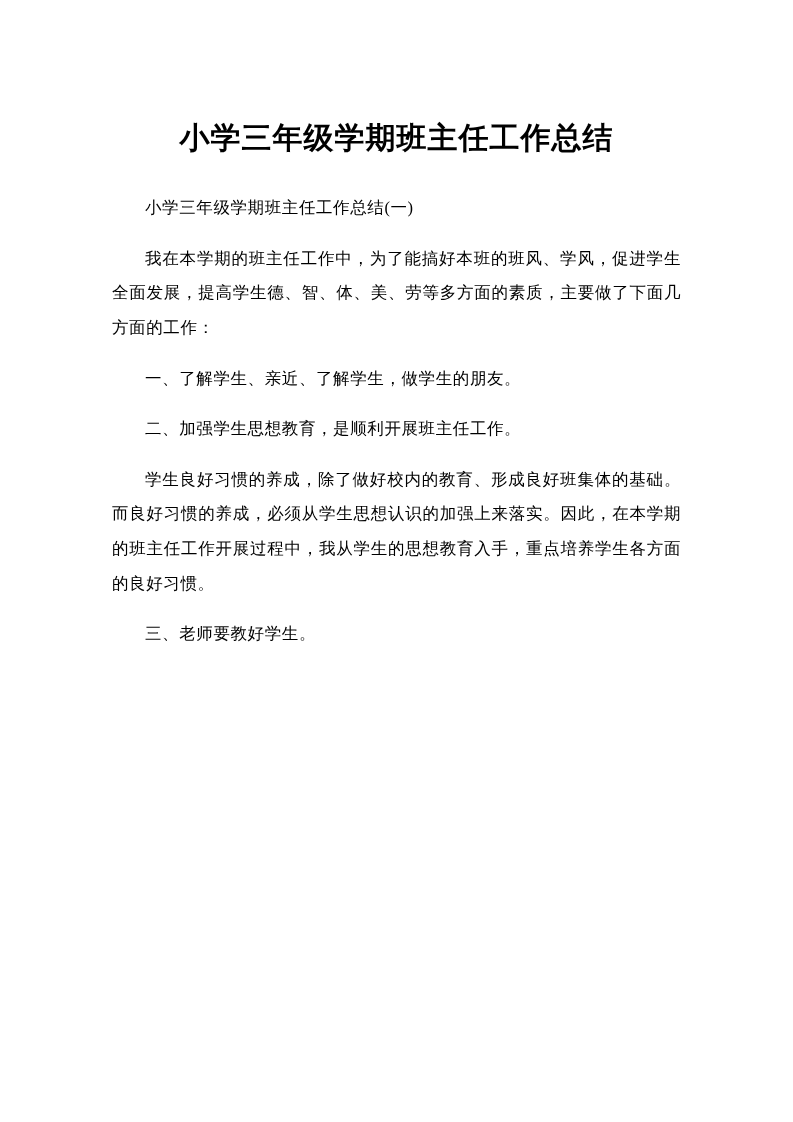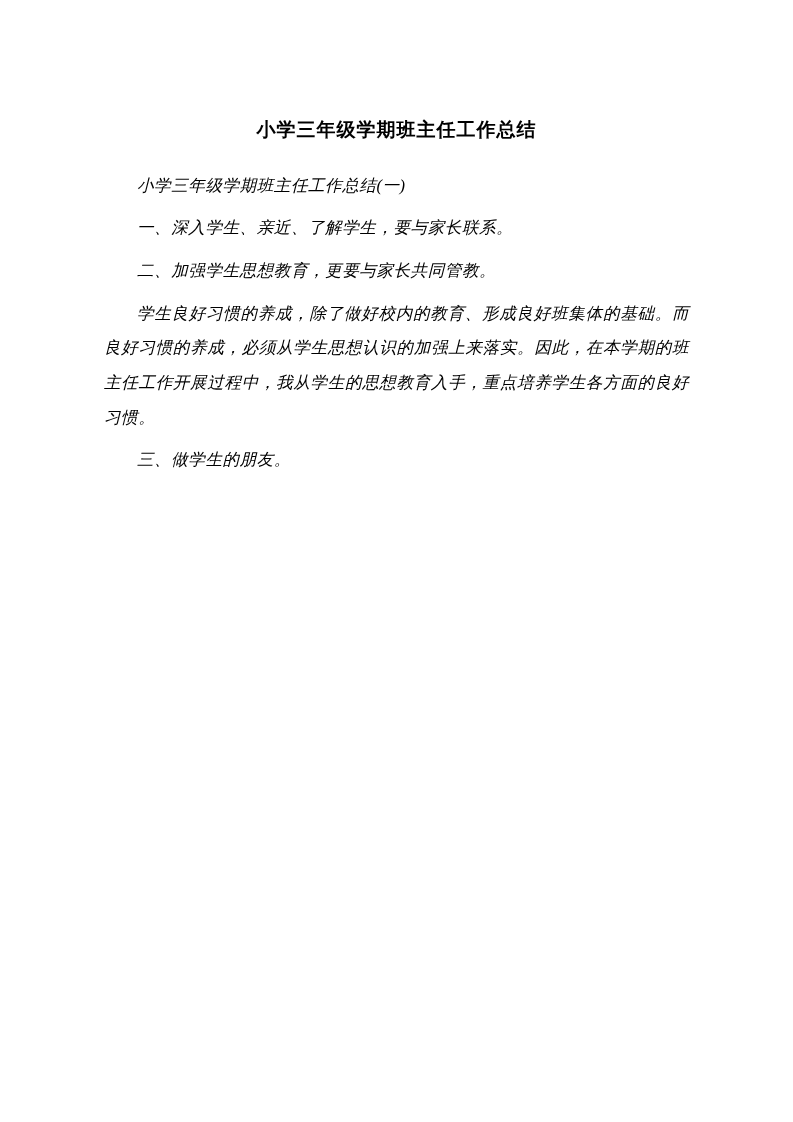--- a/index.html
+++ b/index.html
@@ -16,45 +16,45 @@
   }
   .page {
     position: relative;
     width: 793px;
     height: 1122px;
     box-sizing: border-box;
     padding: 118px 96px 60px 96px;
   }
   .doc-title {
     font-family: "Liberation Sans", "DejaVu Sans", sans-serif;
-    font-size: 19px;
+    font-size: 30px;
     font-weight: bold;
     letter-spacing: 1px;
     text-align: center;
-    margin: 0 0 26px 0;
+    margin: 0 0 34px 0;
     line-height: 1.3;
   }
   .body-text {
     font-size: 16.5px;
     line-height: 2.1;
     letter-spacing: 0.6px;
     text-align: justify;
     text-justify: inter-ideograph;
   }
   .para {
-    margin: 8px;
+    margin: 16px;
     text-indent: 2em;
-    font-style: italic;
   }
 </style>
 </head>
 <body>
 
 <div class="page">
   <h1 class="doc-title">小学三年级学期班主任工作总结</h1>
   <div class="body-text">
     <p class="para">小学三年级学期班主任工作总结(一)</p>
-    <p class="para">一、深入学生、亲近、了解学生，要与家长联系。</p>
-    <p class="para">二、加强学生思想教育，更要与家长共同管教。</p>
+    <p class="para">我在本学期的班主任工作中，为了能搞好本班的班风、学风，促进学生全面发展，提高学生德、智、体、美、劳等多方面的素质，主要做了下面几方面的工作：</p>
+    <p class="para">一、了解学生、亲近、了解学生，做学生的朋友。</p>
+    <p class="para">二、加强学生思想教育，是顺利开展班主任工作。</p>
     <p class="para">学生良好习惯的养成，除了做好校内的教育、形成良好班集体的基础。而良好习惯的养成，必须从学生思想认识的加强上来落实。因此，在本学期的班主任工作开展过程中，我从学生的思想教育入手，重点培养学生各方面的良好习惯。</p>
-    <p class="para">三、做学生的朋友。</p>
+    <p class="para">三、老师要教好学生。</p>
   </div>
 </div>
 
 </body></html>

